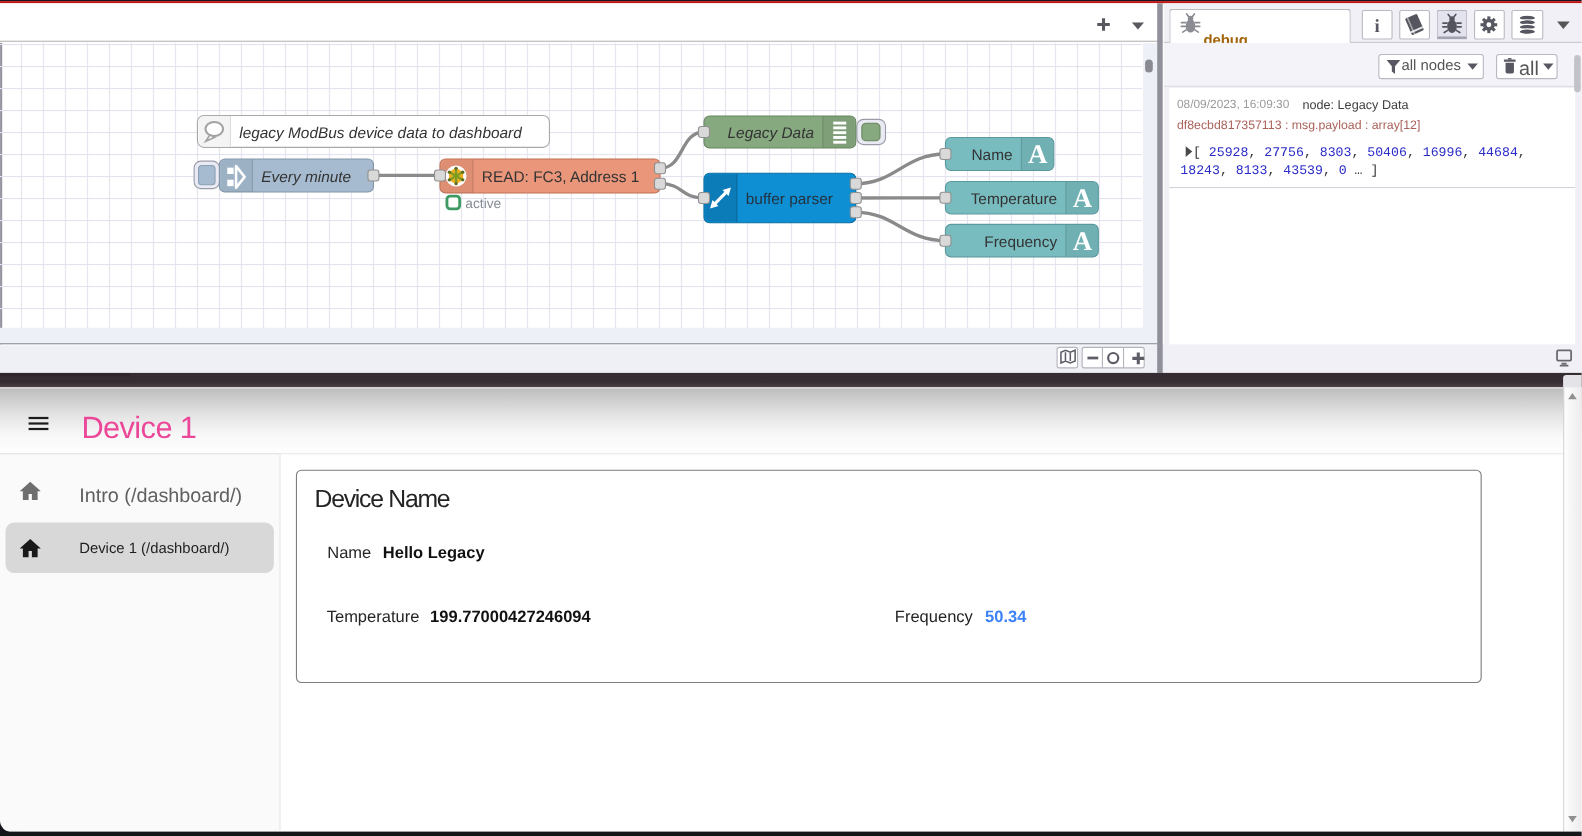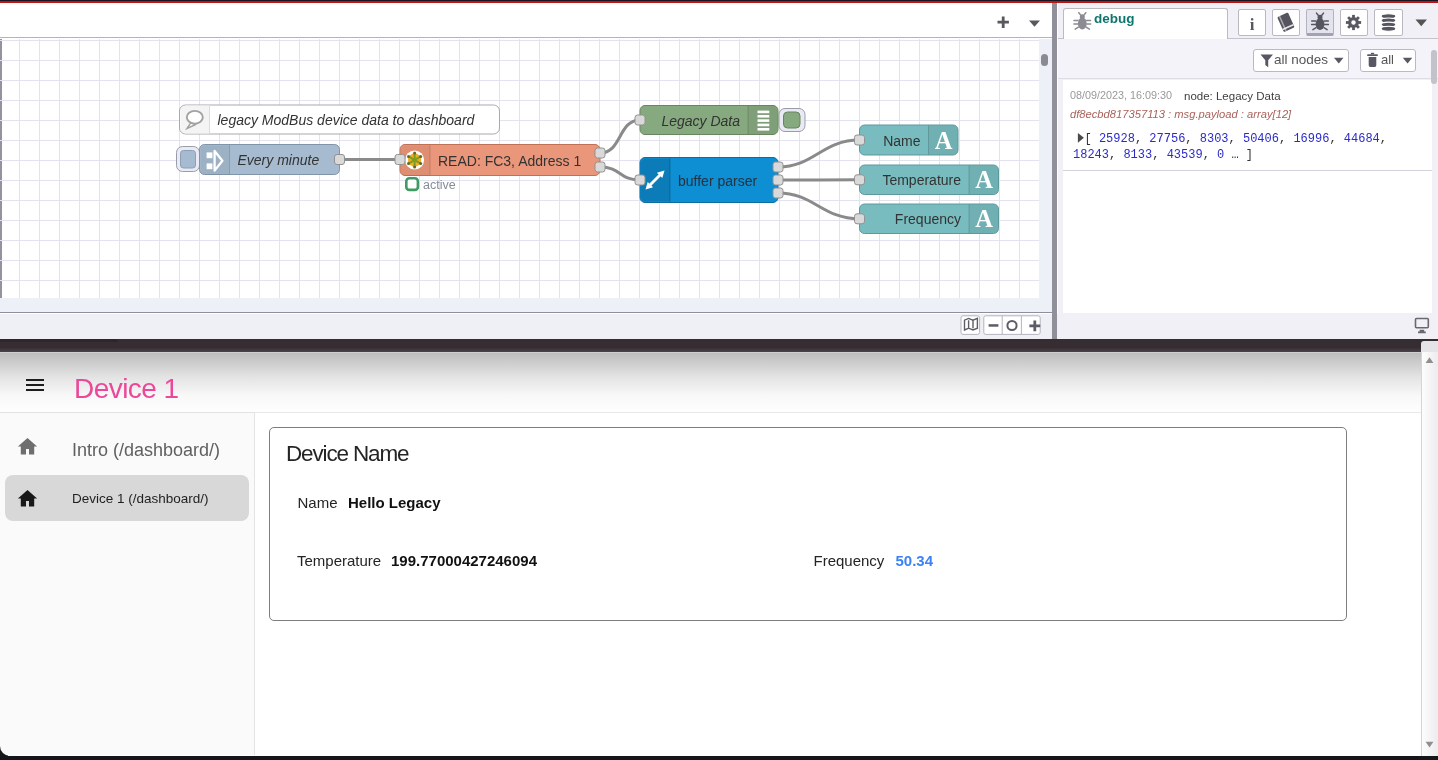--- a/index.html
+++ b/index.html
@@ -28,41 +28,41 @@
 
 <div class="a" style="left:0;top:313.5px;width:1438px;height:26px;background:#eef0f6;"></div>
 
 <div class="a" style="left:1052.3px;top:3.2px;width:4.4px;height:336.3px;background:#90909a;"></div>
 
 <div class="a" style="left:1057.5px;top:3.2px;width:380.5px;height:336.3px;background:#f0f0f6;"></div>
 
 <div class="a" style="left:1057.5px;top:38.3px;width:380.5px;height:1px;background:#c3c3cc;"></div>
 
 <div class="a" style="left:1062.5px;top:7.5px;width:165px;height:31.8px;background:#fff;border:1px solid #bbb;border-bottom:none;border-radius:3px 3px 0 0;box-sizing:border-box;"></div>
-<div class="a txt" style="left:1094px;top:11px;font-size:13.5px;font-weight:bold;color:#0f766e;">debug</div>
+<div class="a txt" style="left:1094px;top:29px;font-size:13.5px;font-weight:bold;color:#a16207;">debug</div>
 
 <div class="a" style="left:1238px;top:8.8px;width:28px;height:27.5px;background:#fff;border:1px solid #b9b9c2;box-sizing:border-box;border-radius:2px;"></div>
 <div class="a" style="left:1271.5px;top:8.8px;width:28px;height:27.5px;background:#fff;border:1px solid #b9b9c2;box-sizing:border-box;border-radius:2px;"></div>
 <div class="a" style="left:1306px;top:8.8px;width:28px;height:27.5px;background:#e3e3ee;border:1px solid #b3b3c0;border-bottom:3px solid #a2a2b2;box-sizing:border-box;border-radius:2px;"></div>
 <div class="a" style="left:1339.5px;top:8.8px;width:28px;height:27.5px;background:#fff;border:1px solid #b9b9c2;box-sizing:border-box;border-radius:2px;"></div>
 <div class="a" style="left:1374px;top:8.8px;width:28.5px;height:27.5px;background:#fff;border:1px solid #b9b9c2;box-sizing:border-box;border-radius:2px;"></div>
 
 <div class="a" style="left:1057.5px;top:39.3px;width:380.5px;height:40.2px;background:#f3f3f9;border-bottom:1px solid #dcdce4;box-sizing:border-box;"></div>
 <div class="a" style="left:1252.5px;top:48.5px;width:96px;height:23px;background:#fff;border:1px solid #b9b9c2;box-sizing:border-box;border-radius:3px;"></div>
 <div class="a txt" style="left:1274px;top:52px;font-size:13.5px;color:#555;">all nodes</div>
 <div class="a" style="left:1359.5px;top:48.5px;width:56.5px;height:23px;background:#fff;border:1px solid #b9b9c2;box-sizing:border-box;border-radius:3px;"></div>
-<div class="a txt" style="left:1381px;top:52px;font-size:13px;color:#555;">all</div>
+<div class="a txt" style="left:1381px;top:52px;font-size:18px;color:#555;">all</div>
 
 <div class="a" style="left:1063px;top:79.5px;width:369px;height:233.5px;background:#fff;"></div>
 <div class="a" style="left:1063px;top:170px;width:369px;height:1px;background:#d2d2da;"></div>
 <div class="a" style="left:1430.5px;top:50px;width:6px;height:34px;background:#c2c2ca;border-radius:3px;"></div>
 
 <div class="a txt" style="left:1070px;top:88.5px;font-size:10.8px;color:#999;">08/09/2023, 16:09:30</div>
 <div class="a txt" style="left:1184px;top:90px;font-size:11.5px;color:#3f3f3f;">node: Legacy Data</div>
-<div class="a txt" style="left:1070px;top:108.3px;font-size:11.2px;color:#a9625a;font-style:italic;">df8ecbd817357113 : msg.payload : array[12]</div>
+<div class="a txt" style="left:1070px;top:108.3px;font-size:11.2px;color:#a9625a;">df8ecbd817357113 : msg.payload : array[12]</div>
 <div class="a txt" style="left:1084.5px;top:131.5px;font-family:'Liberation Mono',monospace;font-size:12px;color:#333;">[ <span class="n">25928</span>, <span class="n">27756</span>, <span class="n">8303</span>, <span class="n">50406</span>, <span class="n">16996</span>, <span class="n">44684</span>,</div>
 <div class="a txt" style="left:1073px;top:148px;font-family:'Liberation Mono',monospace;font-size:12px;color:#333;"><span class="n">18243</span>, <span class="n">8133</span>, <span class="n">43539</span>, <span class="n">0</span> … ]</div>
 
 <div class="a" style="left:0;top:338.8px;width:1438px;height:13px;background:linear-gradient(#362d33 65%,#4b4248);"></div>
 <div class="a" style="left:0;top:338.8px;width:118px;height:3px;background:#2e262b;border-top-right-radius:3px;"></div>
 <div class="a" style="left:1421px;top:341px;width:17px;height:11px;background:#e4e4e8;border-top-left-radius:3px;"></div>
 
 <div class="a" style="left:0;top:351.8px;width:1438px;height:60.4px;background:linear-gradient(#bdbdbd,#e3e3e3 40%,#f8f8f8 72%,#fefefe);border-top:1px solid #cFcFcF;box-sizing:border-box;"></div>
 <div class="a txt" style="left:74px;top:373px;font-size:28px;letter-spacing:-0.55px;color:#ec4899;">Device 1</div>
 <div class="a" style="left:25.5px;top:378.5px;width:18.5px;height:2.2px;background:#1c1c1c;"></div>

